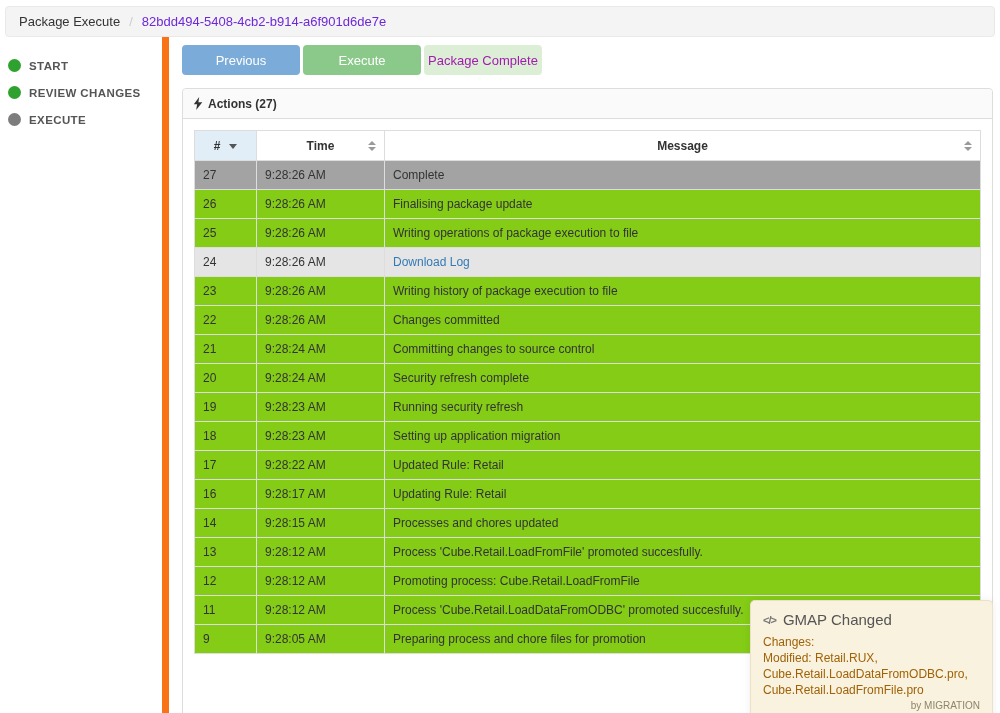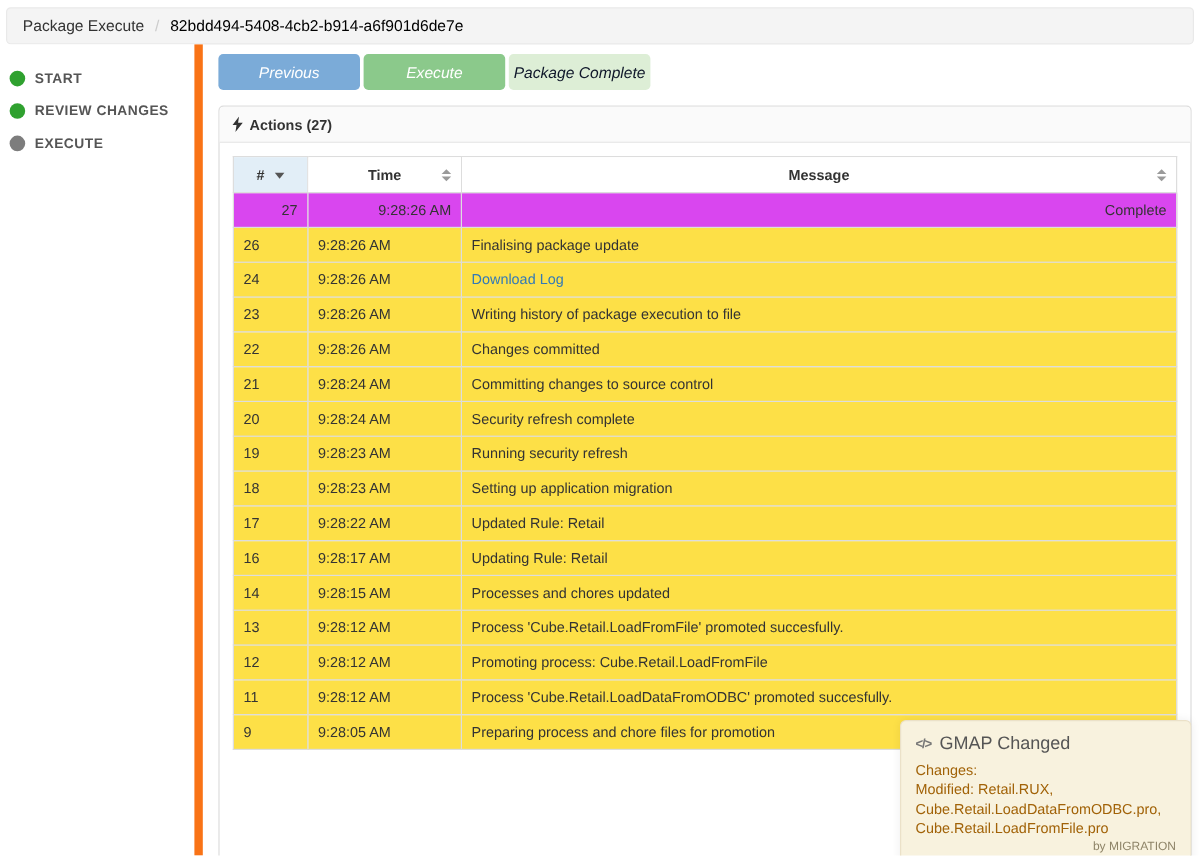--- a/index.html
+++ b/index.html
@@ -12,44 +12,44 @@
   }
 
   
   .breadcrumb-bar {
     position: absolute; left: 5px; right: 5px; top: 6px; height: 31px;
     background: #f4f4f4; border: 1px solid #e9e9e9; border-radius: 4px;
     display: flex; align-items: center; padding: 0 13px;
     font-size: 13px; color: #333; text-align: center;
   }
   .bc-sep { color: #ccc; margin: 0 9px; }
-  .bc-link { color: #000000; text-decoration: none; cursor: pointer; }
+  .bc-link { color: #6d28d9; text-decoration: none; cursor: pointer; }
 
   
   .sidebar {
     position: absolute; left: 0; top: 37px; bottom: 0; width: 169px;
     border-right: 7px solid #f97316; background: #fff; padding-top: 15px;
   }
   .step { display: flex; align-items: center; padding: 7px 0 7px 8px; }
   .dot { width: 13px; height: 13px; border-radius: 50%; margin-right: 8px; flex: 0 0 13px; background: #7d7d7d; }
   .status-complete .dot { background: #2fa12f; }
   .status-pending .dot { background: #7d7d7d; }
   .step-label { font-size: 11.5px; font-weight: bold; color: #555; letter-spacing: .4px; }
 
   
   .main { position: absolute; left: 182px; top: 45px; right: 7px; }
 
   .btn-row { display: flex; gap: 3px; margin-bottom: 13px; }
   .btn {
     width: 118px; height: 30px; border: none; border-radius: 4px;
-    font-size: 13px; font-family: inherit; cursor: pointer; padding: 3px; font-style: italic;
+    font-size: 13px; font-family: inherit; cursor: pointer; padding: 3px;
   }
   .btn-previous { background: #7babd8; color: #ffffff; }
   .btn-execute  { background: #8bc98b; color: #ffffff; }
-  .btn-complete { background: #ddeed6; color: #0f172a; }
+  .btn-complete { background: #ddeed6; color: #a21caf; }
 
   
   .panel { border: 1px solid #ddd; border-radius: 4px; background: #fff; height: 700px; }
   .panel-heading {
     height: 30px; background: #fafafa; border-bottom: 1px solid #ddd;
     border-radius: 4px 4px 0 0; display: flex; align-items: center;
     padding: 0 10px; font-size: 12px; color: #333; font-weight: bold;
   }
   .bolt-icon { margin-right: 5px; display: inline-flex; }
   .panel-body { padding: 11px; }
@@ -57,23 +57,23 @@
   
   table { width: 100%; border-collapse: collapse; font-size: 12px; color: #333; }
   table, th, td { border: 1px solid #ddd; }
   th {
     height: 30px; font-weight: bold; text-align: center; position: relative;
     background: #fff; padding: 0 8px; cursor: pointer;
   }
   th.th-num { width: 62px; background: #e2eef7; }
   th.th-time { width: 128px; }
   td { height: 29px; padding: 0 8px; }
-  tr.row-success td { background: #d946ef; text-align: right; }
-  tr.row-warning td { background: #fde047; }
-  tr.row-plain td   { background: #fde047; }
+  tr.row-success td { background: #a3a3a3; }
+  tr.row-warning td { background: #84cc16; }
+  tr.row-plain td   { background: #e5e5e5; }
   td a { color: #337ab7; text-decoration: none; cursor: pointer; }
 
   
   .caret-down {
     display: inline-block; width: 0; height: 0; margin-left: 9px; vertical-align: middle;
     border-left: 4px solid transparent; border-right: 4px solid transparent;
     border-top: 5px solid #555;
   }
   .sort-both {
     position: absolute; right: 8px; top: 50%; transform: translateY(-50%);
@@ -165,20 +165,25 @@
             <tr class="row-success">
               <td>27</td>
               <td>9:28:26 AM</td>
               <td>Complete</td>
             </tr>
             <tr class="row-warning">
               <td>26</td>
               <td>9:28:26 AM</td>
               <td>Finalising package update</td>
             </tr>
+            <tr class="row-warning">
+              <td>25</td>
+              <td>9:28:26 AM</td>
+              <td>Writing operations of package execution to file</td>
+            </tr>
             <tr class="row-plain">
               <td>24</td>
               <td>9:28:26 AM</td>
               <td><a>Download Log</a></td>
             </tr>
             <tr class="row-warning">
               <td>23</td>
               <td>9:28:26 AM</td>
               <td>Writing history of package execution to file</td>
             </tr>

